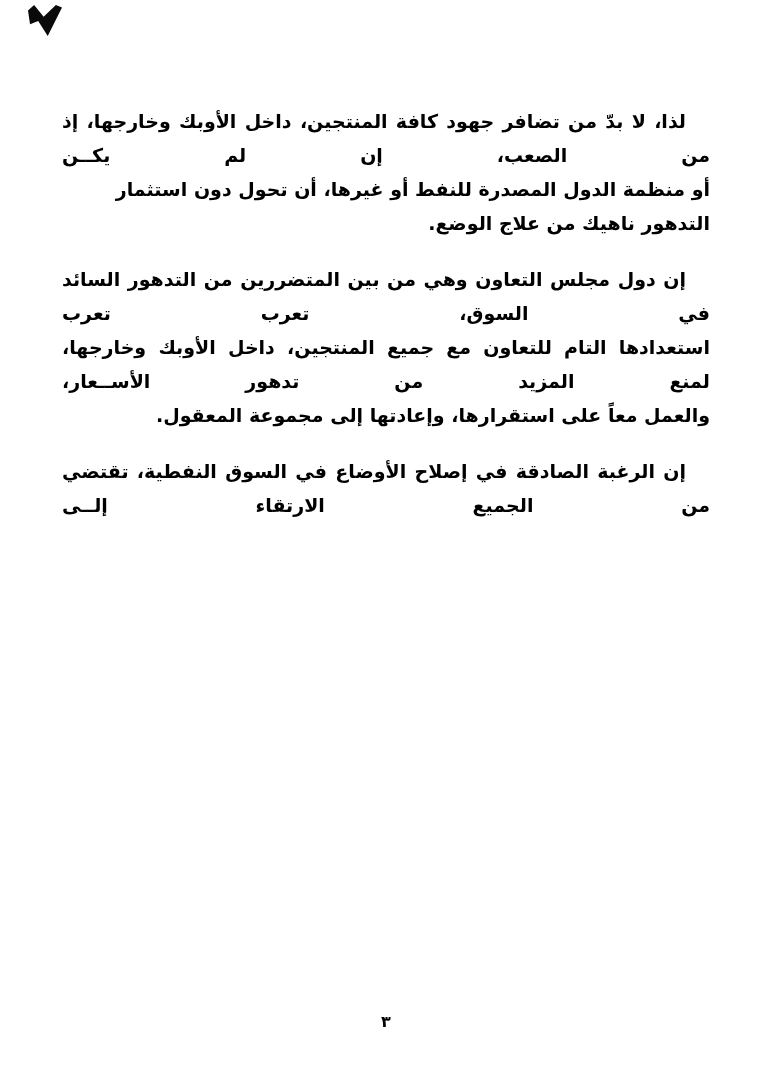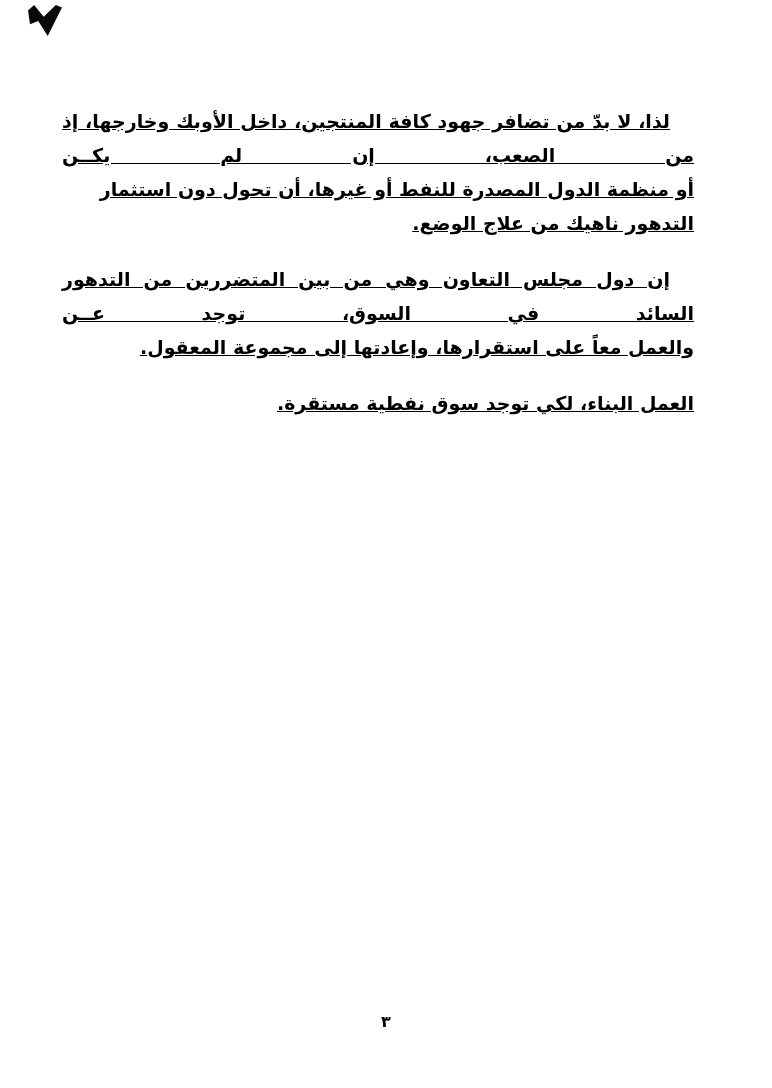--- a/index.html
+++ b/index.html
@@ -27,22 +27,21 @@
     clip-path: polygon(0% 18%, 18% 0%, 46% 38%, 82% 0%, 100% 8%, 58% 100%, 30% 52%, 6% 62%);
   }
   .text-block {
     position: absolute;
     top: 104px;
     right: 62px;
     left: 62px;
     direction: rtl;
   }
   .paragraph {
-    margin: 0 16px 22px 0;
-    text-decoration: underline;
+    margin: 0 0 22px 0;
   }
   .line {
     font-size: 19px;
     font-weight: 700;
     line-height: 34px;
     white-space: normal;
     letter-spacing: 0px;
   }
   .line.justified {
     text-align: justify;
@@ -70,25 +69,26 @@
   <div class="scan-mark"></div>
 
   <div class="text-block">
 
     <div class="paragraph">
       <div class="line justified first-line">لذا، لا بدّ من تضافر جهود كافة المنتجين، داخل الأوبك وخارجها، إذ من الصعب، إن لم يكــن</div>
       <div class="line">أو منظمة الدول المصدرة للنفط أو غيرها، أن تحول دون استثمار التدهور ناهيك من علاج الوضع.</div>
     </div>
 
     <div class="paragraph">
-      <div class="line justified first-line">إن دول مجلس التعاون وهي من بين المتضررين من التدهور السائد في السوق، توجد عــن</div>
+      <div class="line justified first-line">إن دول مجلس التعاون وهي من بين المتضررين من التدهور السائد في السوق، تعرب تعرب</div>
+      <div class="line justified">استعدادها التام للتعاون مع جميع المنتجين، داخل الأوبك وخارجها، لمنع المزيد من تدهور الأســعار،</div>
       <div class="line">والعمل معاً على استقرارها، وإعادتها إلى مجموعة المعقول.</div>
     </div>
 
     <div class="paragraph">
-      <div class="line">العمل البناء، لكي توجد سوق نفطية مستقرة.</div>
+      <div class="line justified first-line">إن الرغبة الصادقة في إصلاح الأوضاع في السوق النفطية، تقتضي من الجميع الارتقاء إلــى</div>
     </div>
 
   </div>
 
   <div class="page-number">٣</div>
 
 </div>
 
 </body></html>

